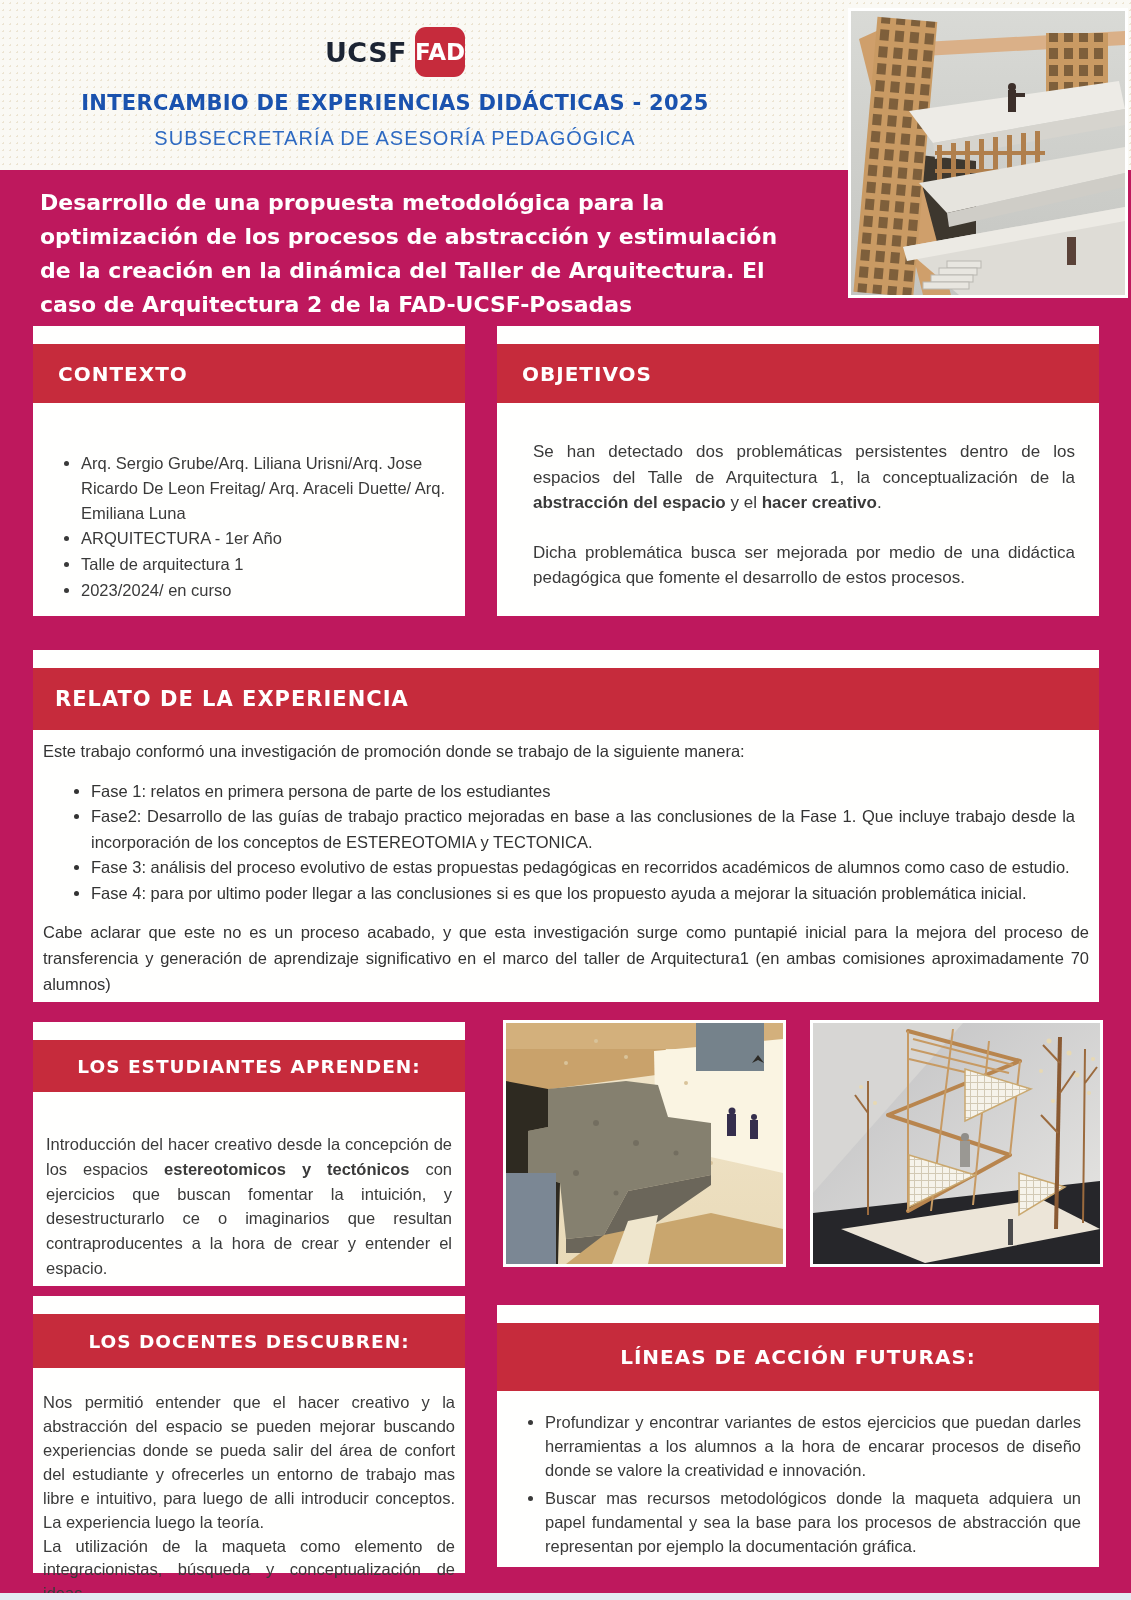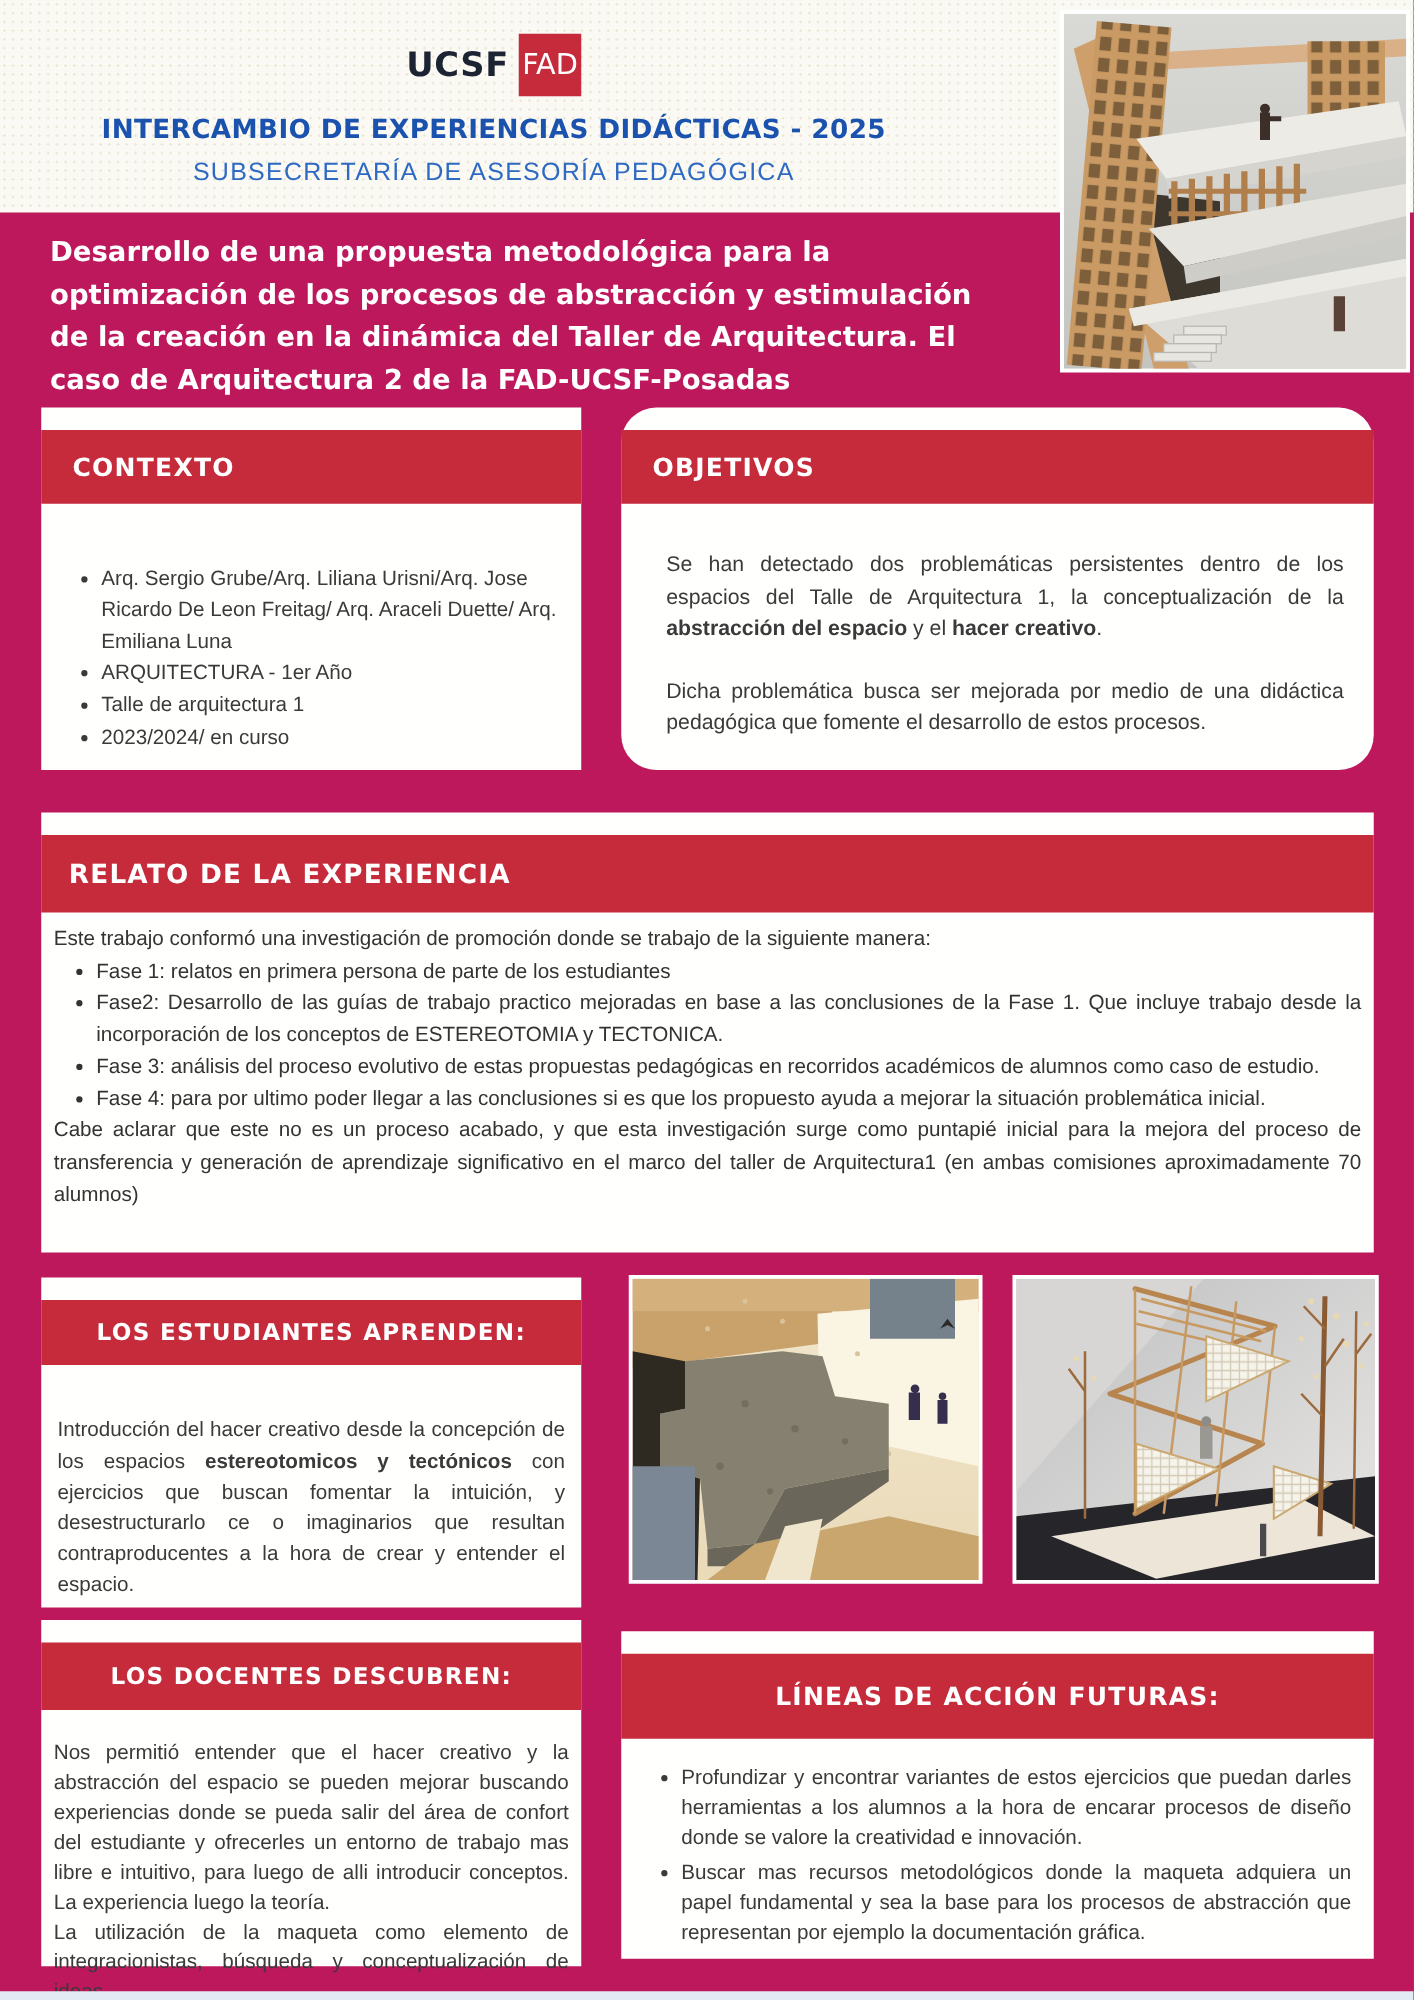--- a/index.html
+++ b/index.html
@@ -13,21 +13,21 @@
     position:absolute; left:0; top:0; width:1131px; height:170px;
     background-color:#faf9f4;
     background-image:radial-gradient(#ece4d2 1px, rgba(0,0,0,0) 1px);
     background-size:7px 7px;
   }
   .header-col { position:absolute; left:0; top:0; width:790px; text-align:center; }
   .logo-row { margin-top:27px; display:flex; align-items:center; justify-content:center; gap:8px; }
   .logo-ucsf { font-family:"DejaVu Sans", sans-serif; font-weight:bold; font-size:27px; color:#1c2433; letter-spacing:0.5px; }
   .logo-fad  { width:50px; height:50px; background:#c62b3c; color:#ffffff; display:flex;
                align-items:center; justify-content:center; font-family:"DejaVu Sans", sans-serif;
-               font-weight:normal; font-size:23px; }
+               font-weight:bold; font-size:23px;border-radius:11px; }
   .event-title { margin-top:14px; font-family:"DejaVu Sans", sans-serif; font-weight:bold;
                  font-size:21px; color:#1a52ae; letter-spacing:0.3px; }
   .event-subtitle { margin-top:12px; font-size:20px; color:#2e6ac2; letter-spacing:1px; }
   
   .banner-title {
     position:absolute; left:40px; top:186px; width:765px;
     font-family:"DejaVu Sans", sans-serif; font-weight:bold;
     font-size:22px; line-height:1.55; color:#ffffff;
   }
   
@@ -42,31 +42,31 @@
     background:#c62b3c; color:#ffffff; font-family:"DejaVu Sans", sans-serif;
     font-weight:bold; letter-spacing:1px; display:flex; align-items:center;margin-top:18px;
   }
   .card-head.center { justify-content:center; }
   .card-contexto { left:33px; top:326px; width:432px; height:290px; }
   .card-contexto .card-head { height:59px; padding-left:25px; font-size:20px; }
   .card-contexto .card-body { padding:48px 16px 0 22px; }
   .card-contexto ul { list-style:disc; padding-left:26px; }
   .card-contexto li { font-size:16.5px; line-height:1.5; color:#3a3a3a; margin-bottom:1px; }
 
-  .card-objetivos { left:497px; top:326px; width:602px; height:290px;border-radius:28px; }
+  .card-objetivos { left:497px; top:326px; width:602px; height:290px; }
   .card-objetivos .card-head { height:59px; padding-left:25px; font-size:20px; }
   .card-objetivos .card-body { padding:36px 24px 0 36px; }
   .card-objetivos p { font-size:17px; line-height:1.5; color:#3a3a3a; text-align:justify; }
   .card-objetivos p + p { margin-top:24px; }
 
   .card-relato { left:33px; top:650px; width:1066px; height:352px; }
   .card-relato .card-head { height:62px; padding-left:22px; font-size:21px; }
   .card-relato .card-body { padding:9px 10px 0 10px; color:#333333; font-size:16.5px; line-height:1.55; }
   .card-relato .intro { text-align:left; }
-  .card-relato ul { list-style:disc; padding-left:34px; margin:0; }
+  .card-relato ul { list-style:disc; padding-left:34px; margin:14px; }
   .card-relato li { text-align:justify; }
   .card-relato .outro { text-align:justify; }
 
   .card-estudiantes { left:33px; top:1022px; width:432px; height:264px; }
   .card-estudiantes .card-head { height:52px; font-size:18.5px; }
   .card-estudiantes .card-body { padding:40px 13px 0 13px; }
   .card-estudiantes p { font-size:16.5px; line-height:1.5; color:#3a3a3a; text-align:justify; }
 
   .card-docentes { left:33px; top:1296px; width:432px; height:277px; }
   .card-docentes .card-head { height:54px; font-size:18.5px; }

